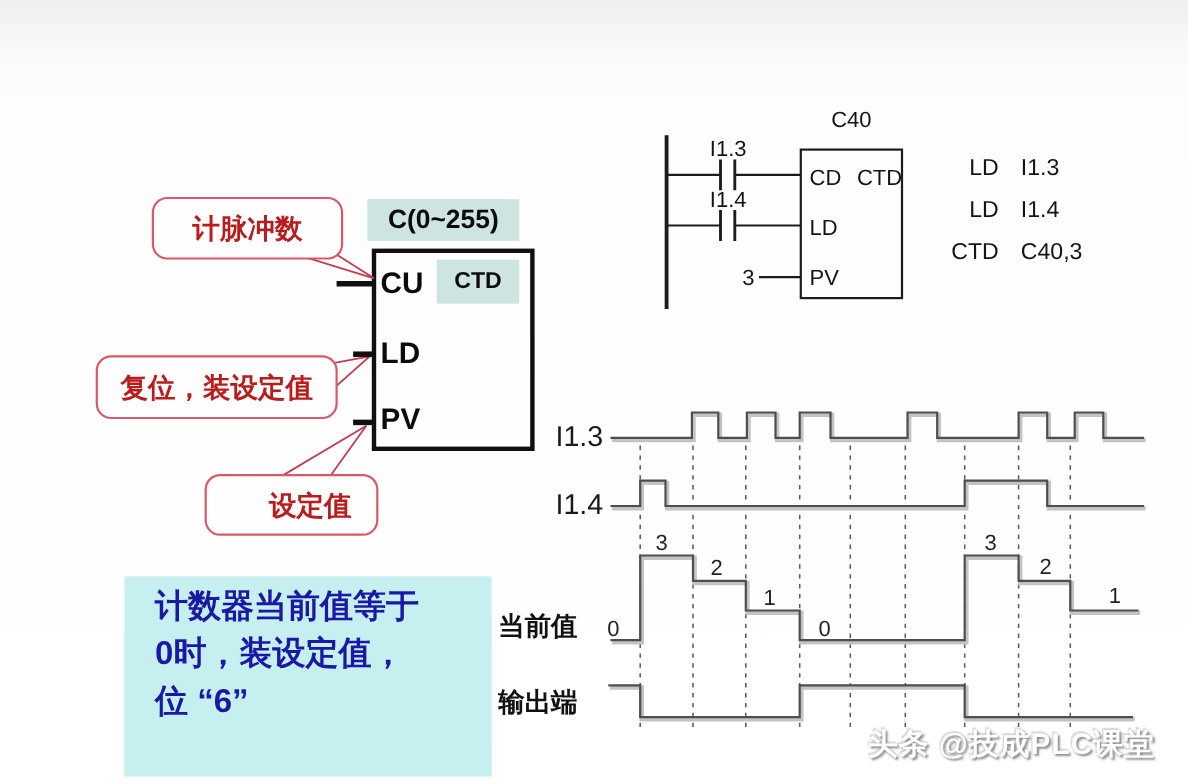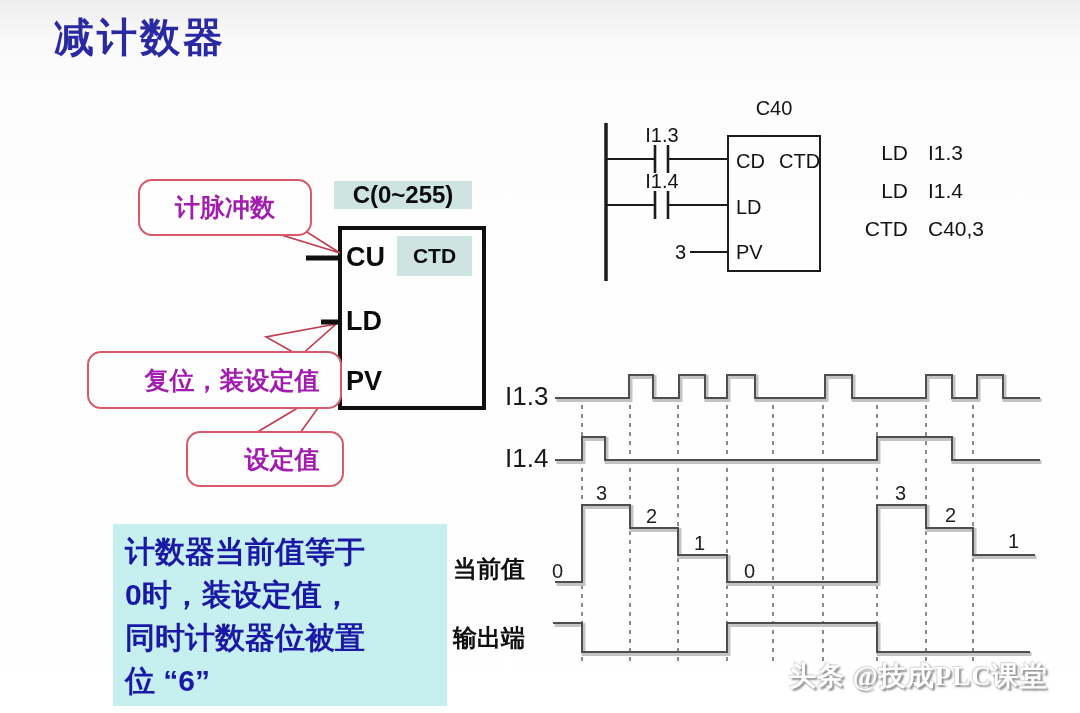--- a/index.html
+++ b/index.html
@@ -7,33 +7,33 @@
     position:relative;width:1080px;height:713px;overflow:hidden;
     background:linear-gradient(180deg,#eeeeee 0%,#f9f9f9 40px,#fdfdfd 90px,#ffffff 100%);
     font-family:"Liberation Sans","DejaVu Sans",sans-serif;color:#111;
   }
   .abs{position:absolute;}
   
   #page-title{left:54px;top:10px;font-family:"DejaVu Serif","Liberation Serif",serif;
     font-weight:700;font-size:40px;letter-spacing:3px;color:#2929a3;}
   
   .teal{background:#cde4e0;color:#0b0b0b;font-weight:700;display:flex;align-items:center;justify-content:center;}
-  #cblock-header{left:334px;top:181px;width:138px;height:28px;font-size:24px;}
+  #cblock-header{left:334px;top:181px;width:138px;height:38px;font-size:24px;}
   #cblock-box{left:338px;top:226px;width:140px;height:176px;border:4px solid #101010;background:transparent;}
   #cblock-ctd{left:397px;top:236px;width:75px;height:40px;font-size:21px;}
   .pin-label{font-weight:700;font-size:27px;color:#0b0b0b;text-align:right;}
   #pin-cu{left:346px;top:242px;}
   #pin-ld{left:346px;top:306px;}
   #pin-pv{left:346px;top:366px;}
   
   .bubble{border:2.5px solid #d9596b;border-radius:14px;background:#fefefe;
     display:flex;align-items:center;justify-content:center;
-    font-weight:700;font-size:25px;color:#a21caf;z-index:3;}
+    font-weight:700;font-size:25px;color:#b91c1c;z-index:3;}
   #callout-1{left:138px;top:179px;width:170px;height:53px;}
-  #callout-2{left:87px;top:351px;width:216px;height:54px;padding-left:35px;}
+  #callout-2{left:87px;top:323px;width:216px;height:54px;}
   #callout-3{left:186px;top:431px;width:120px;height:52px;padding-left:34px;}
   #annot-svg{left:80px;top:170px;z-index:2;}
   .tail{fill:#fefefe;stroke:#c43a4e;stroke-width:1.6px;}
   .tick{stroke:#101010;stroke-width:5px;}
   
   #ladder-svg{left:555px;top:88px;}
   .lline{stroke:#1c1c1c;stroke-width:2px;fill:none;}
   .lrail{stroke:#1c1c1c;stroke-width:3.5px;}
   .lbar{stroke:#1c1c1c;stroke-width:2.6px;}
   .ltext{font-family:"Liberation Sans","DejaVu Sans",sans-serif;font-size:20px;fill:#141414;}
@@ -45,32 +45,31 @@
   
   #timing-svg{left:448px;top:353px;}
   .echo{fill:none;stroke:#c3c3c3;stroke-width:4px;}
   .trace{fill:none;stroke:#4e4e4e;stroke-width:2px;}
   .dash{stroke:#5a5a5a;stroke-width:1.4px;stroke-dasharray:4 5;}
   .sig-label{font-size:26px;fill:#1a1a1a;}
   .cn-label{font-size:24px;font-weight:700;fill:#111;}
   .mark{font-size:20px;fill:#222;}
   
   #note-box{left:113px;top:524px;width:334px;height:182px;background:#c6f0ef;
-    box-sizing:border-box;padding:6px 12px;z-index:1;}
+    box-sizing:border-box;padding:6px 28px;z-index:1;}
   .note-line{font-size:30px;font-weight:700;color:#1b18a5;line-height:43px;white-space:nowrap;}
   
   #watermark{left:789px;top:658px;font-size:27px;font-weight:700;color:#ffffff;
-    text-shadow:2px 2px 2px #8f8f8f,-1px -1px 1px #d8d8d8,0 0 2px #b5b5b5;letter-spacing:1px;font-family:Liberation Serif, serif;}
+    text-shadow:2px 2px 2px #8f8f8f,-1px -1px 1px #d8d8d8,0 0 2px #b5b5b5;letter-spacing:1px;}
 </style>
 </head>
 <body>
 
 <div id="stage">
 
-  <div id="page-title" class="abs">减计数器</div>
 
   <svg id="annot-svg" class="abs" width="420" height="330" viewBox="0 0 420 330">
     <polygon class="tail" points="260,83 172,56 208,50"></polygon>
     <polygon class="tail" points="256,154 186,167 220,186"></polygon>
     <polygon class="tail" points="253,217 174,264 210,277"></polygon>
     <line class="tick" x1="226" y1="88" x2="261" y2="88"></line>
     <line class="tick" x1="241" y1="152" x2="261" y2="152"></line>
     <line class="tick" x1="241" y1="214" x2="261" y2="214"></line>
   </svg>
 
@@ -164,19 +163,18 @@
         <text x="296" y="225" class="mark">0</text>
         <text x="447" y="147" class="mark">3</text>
         <text x="497" y="169" class="mark">2</text>
         <text x="560" y="195" class="mark">1</text>
       </g>
   </svg>
 
   <div id="note-box" class="abs">
     <div class="note-line">计数器当前值等于</div>
     <div class="note-line">0时，装设定值，</div>
-    <div class="note-line">同时计数器位被置</div>
     <div class="note-line">位 “6”</div>
   </div>
 
   <div id="watermark" class="abs">头条 @技成PLC课堂</div>
 
 </div>
 
 </body></html>

